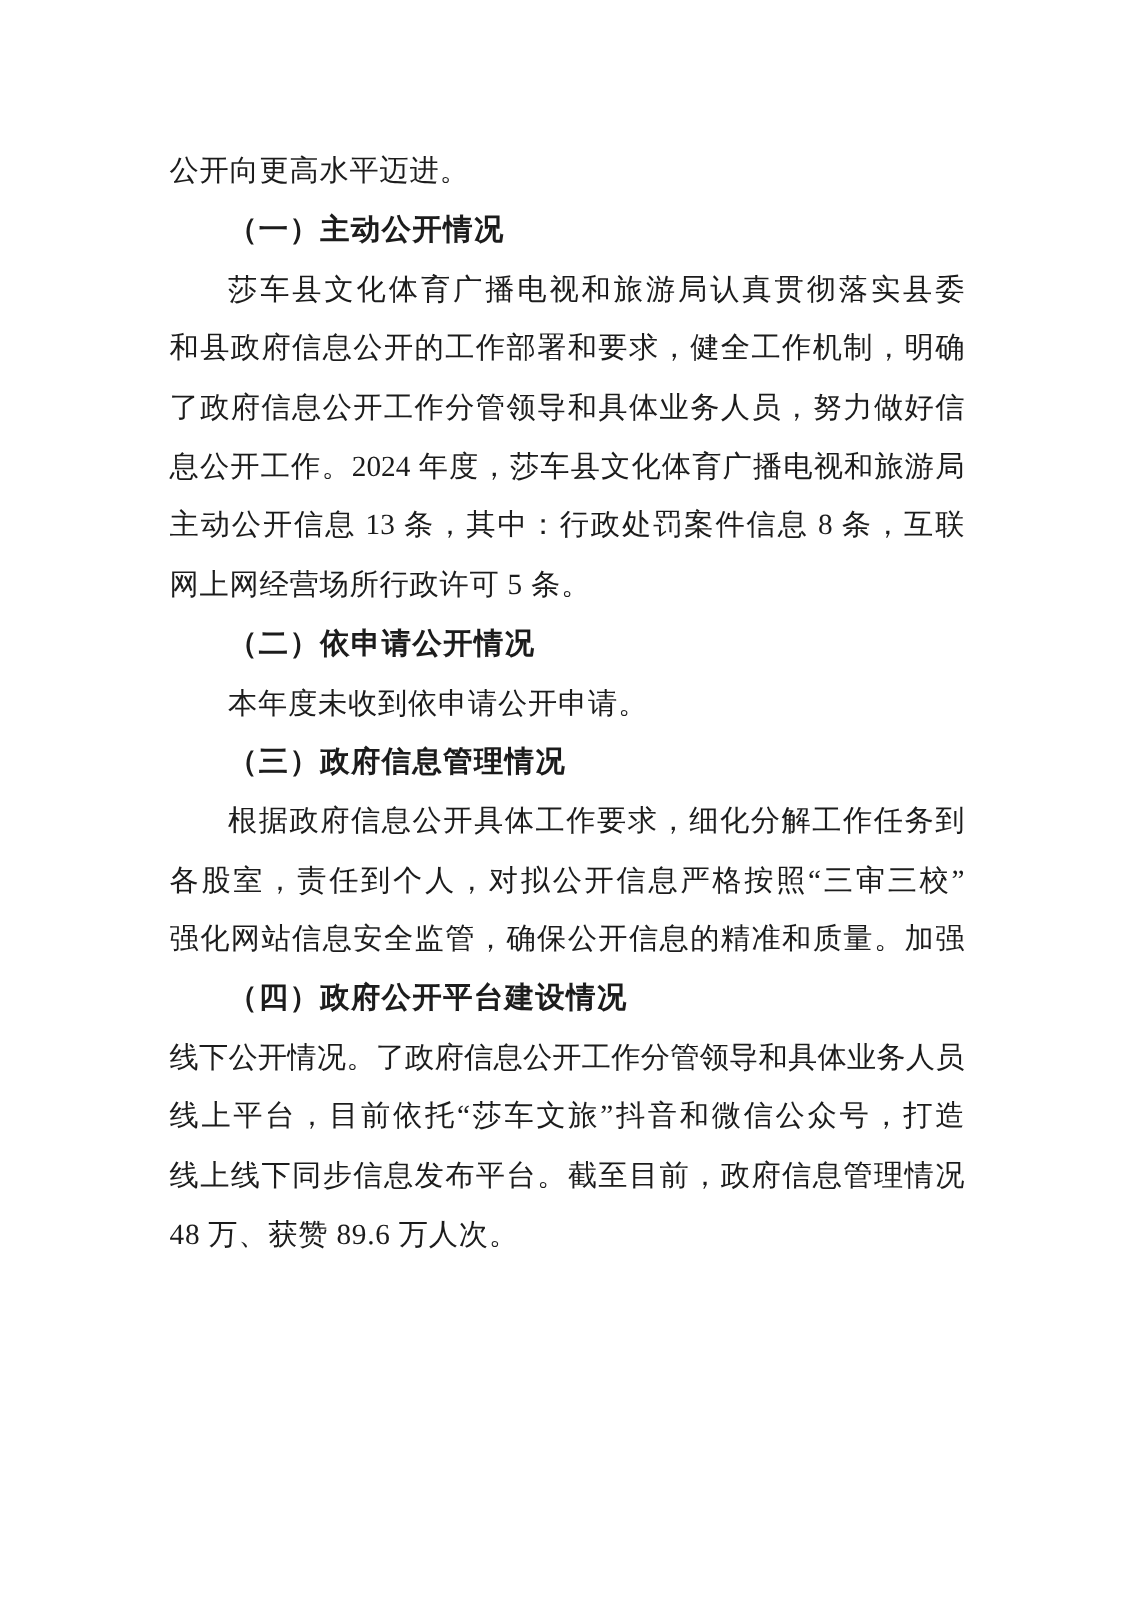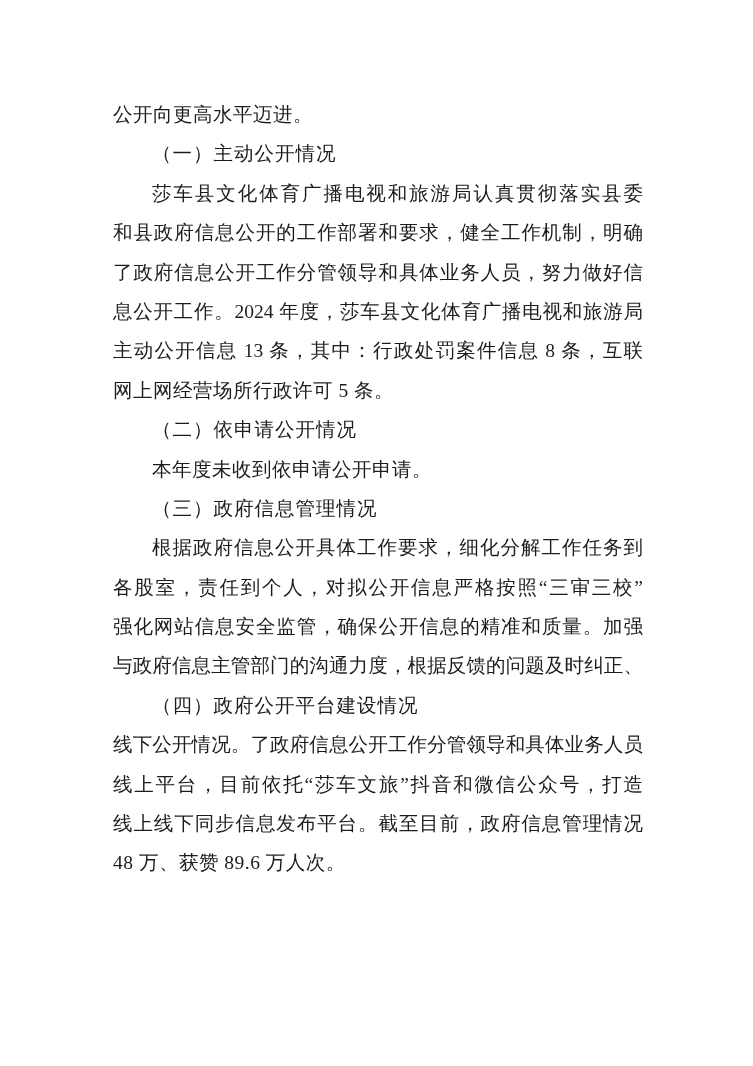--- a/index.html
+++ b/index.html
@@ -32,21 +32,21 @@
   .line.justify {
     white-space: normal;
     text-align: justify;
     text-align-last: justify;
     letter-spacing: 0;
   }
   .line.indent {
     text-indent: 2em;
   }
   .line.heading {
-    font-weight: normal;
+    font-weight: bold;
     letter-spacing: 1px;
   }
 </style>
 </head>
 <body>
 
 <div class="page">
   <div class="text-block">
       <div class="line">公开向更高水平迈进。</div>
       <div class="line indent heading">（一）主动公开情况</div>
@@ -55,20 +55,19 @@
       <div class="line justify">了政府信息公开工作分管领导和具体业务人员，努力做好信</div>
       <div class="line justify">息公开工作。2024 年度，莎车县文化体育广播电视和旅游局</div>
       <div class="line justify">主动公开信息 13 条，其中：行政处罚案件信息 8 条，互联</div>
       <div class="line">网上网经营场所行政许可 5 条。</div>
       <div class="line indent heading">（二）依申请公开情况</div>
       <div class="line indent">本年度未收到依申请公开申请。</div>
       <div class="line indent heading">（三）政府信息管理情况</div>
       <div class="line justify indent">根据政府信息公开具体工作要求，细化分解工作任务到</div>
       <div class="line justify">各股室，责任到个人，对拟公开信息严格按照“三审三校”</div>
       <div class="line justify">强化网站信息安全监管，确保公开信息的精准和质量。加强</div>
-      <div class="line justify">与政府信息主管部门的沟通力度，根据反馈的问题及时纠正、</div>
       <div class="line indent heading">（四）政府公开平台建设情况</div>
       <div class="line justify">线下公开情况。了政府信息公开工作分管领导和具体业务人员</div>
       <div class="line justify">线上平台，目前依托“莎车文旅”抖音和微信公众号，打造</div>
       <div class="line justify">线上线下同步信息发布平台。截至目前，政府信息管理情况</div>
       <div class="line">48 万、获赞 89.6 万人次。</div>
     </div>
 </div>
 
 </body></html>

